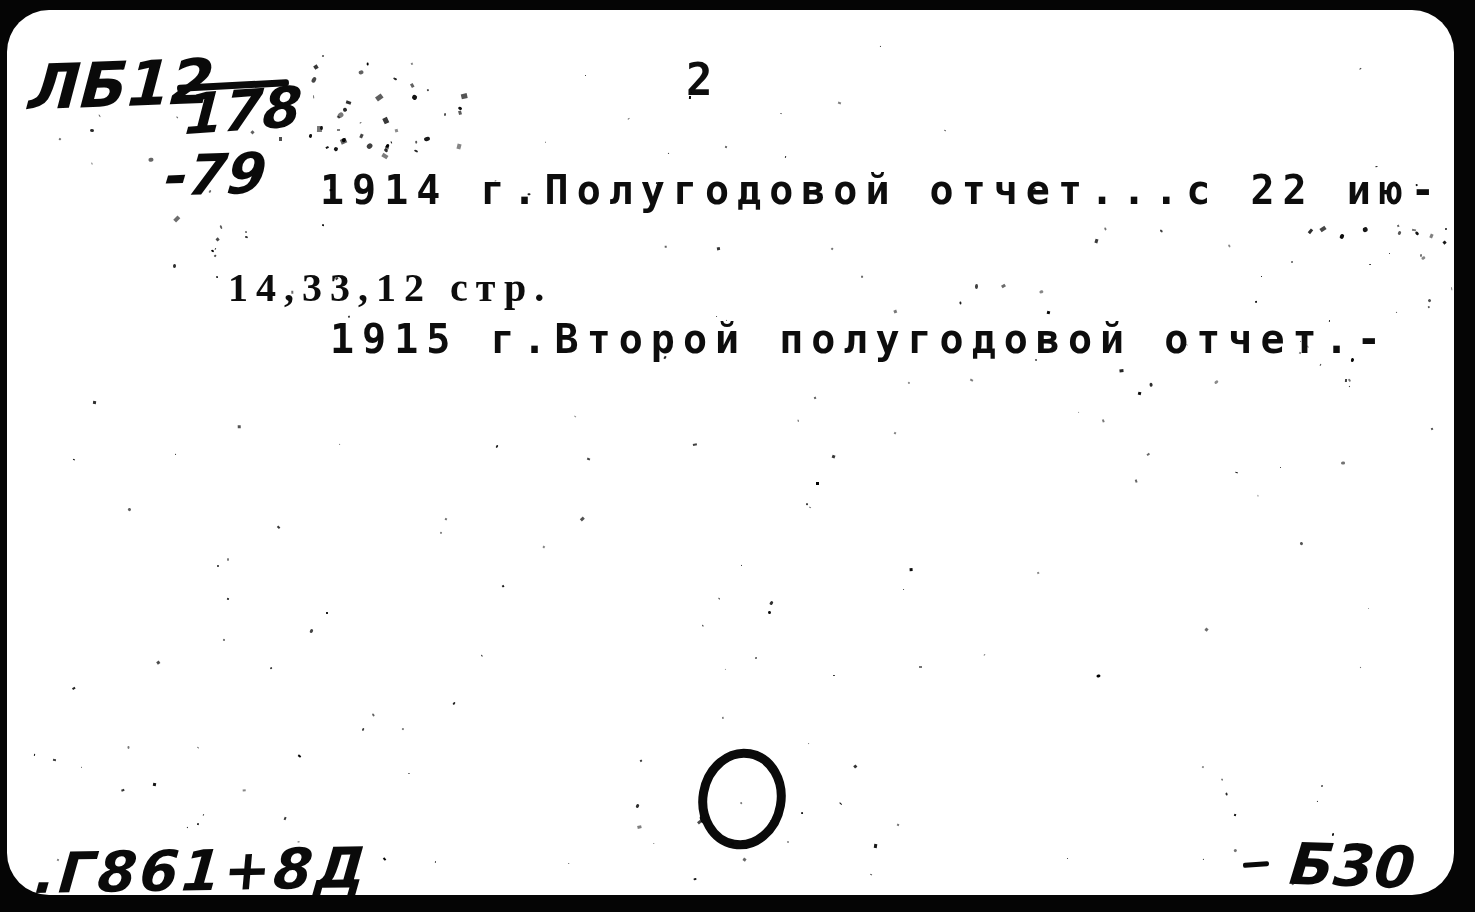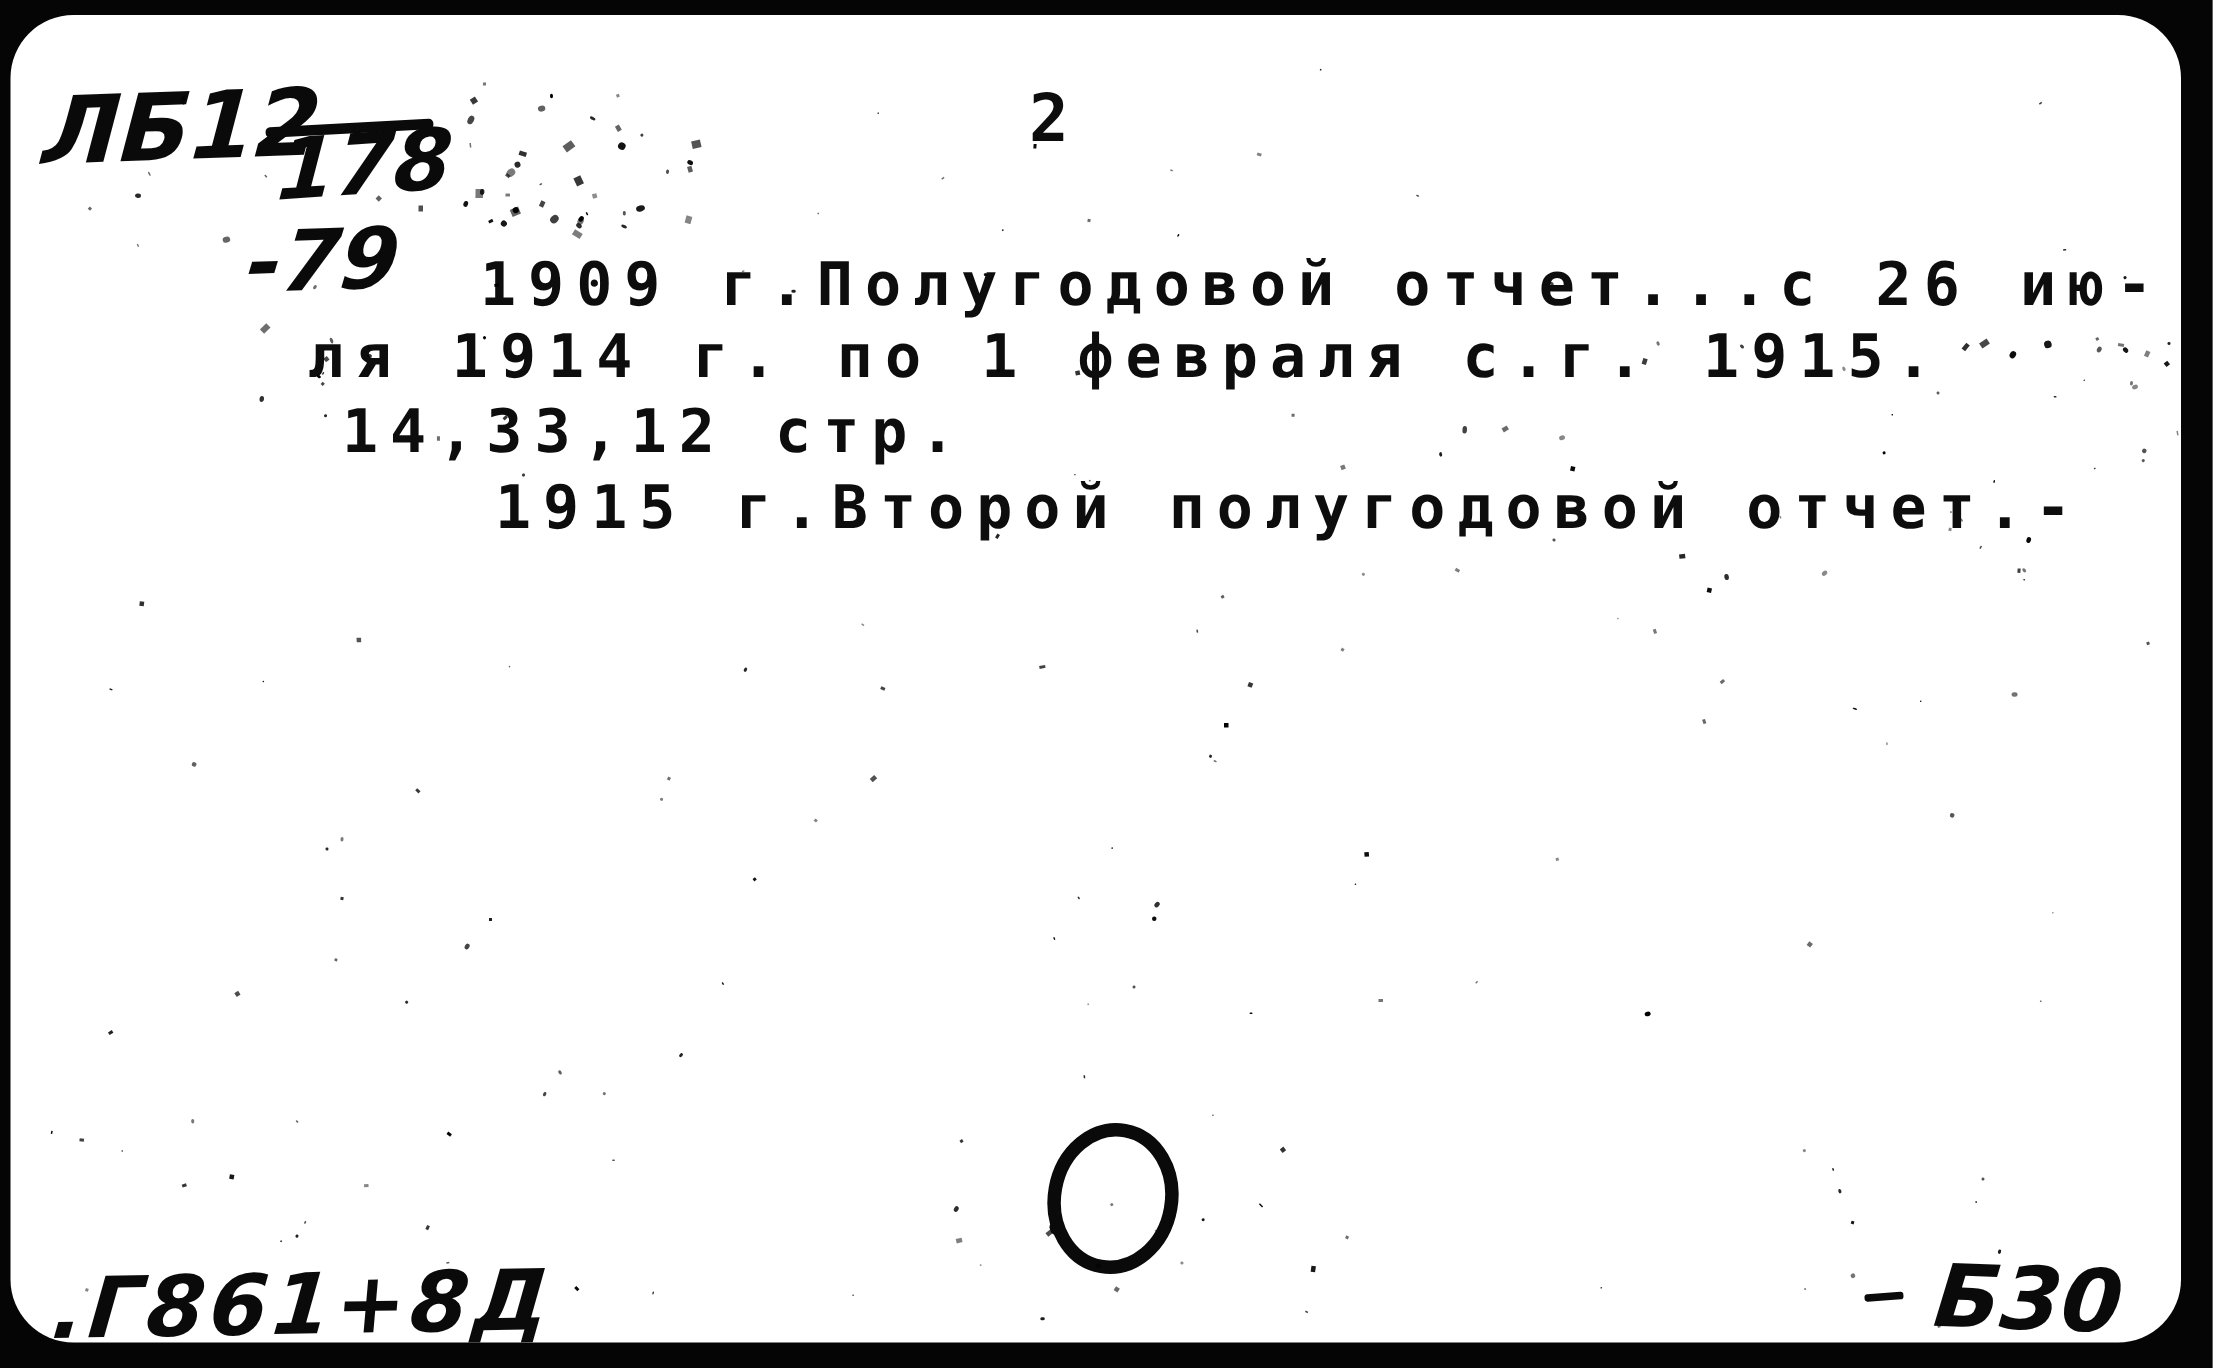--- a/index.html
+++ b/index.html
@@ -73,23 +73,22 @@
 <div class="scan-frame">
   <div class="card">
 
     <div class="hw hw-lb">ЛБ12</div>
     <div class="hw-178-overline"></div>
     <div class="hw hw-178">178</div>
     <div class="hw hw-79">-79</div>
 
     <div class="page-num">2</div>
 
-    <div class="typed" style="left:313px; top:158px;">1909 г.Полугодовой отчет...с 26 ию-</div>
-    <div class="typed" style="left:198px; top:206px;">ля 1914 г. по 1 февраля с.г. 1915.</div>
-    <div class="typed" style="left:221px; top:256px;">14,33,12 стр.</div>
+    <div class="typed" style="left:313px; top:158px;">1914 г.Полугодовой отчет...с 22 ию-</div>
+    <div class="typed" style="left:221px; top:256px;font-family:Liberation Serif, serif;">14,33,12 стр.</div>
     <div class="typed" style="left:323px; top:307px;">1915 г.Второй полугодовой отчет.-</div>
 
     <svg class="circle-mark" width="126" height="130" viewBox="0 0 126 130">
       <ellipse cx="63" cy="63" rx="39" ry="46" fill="none" stroke="#0a0a0a" stroke-width="9" transform="rotate(10 63 63)"></ellipse>
       <path d="M 26 80 q -8 -2 -4 6 q 5 4 7 -2" fill="#0a0a0a"></path>
     </svg>
 
     <div class="hw hw-bottom-left">.Г861+8Д</div>
     <div class="dash-mark"></div>
     <div class="hw hw-bottom-right">Б30</div>

